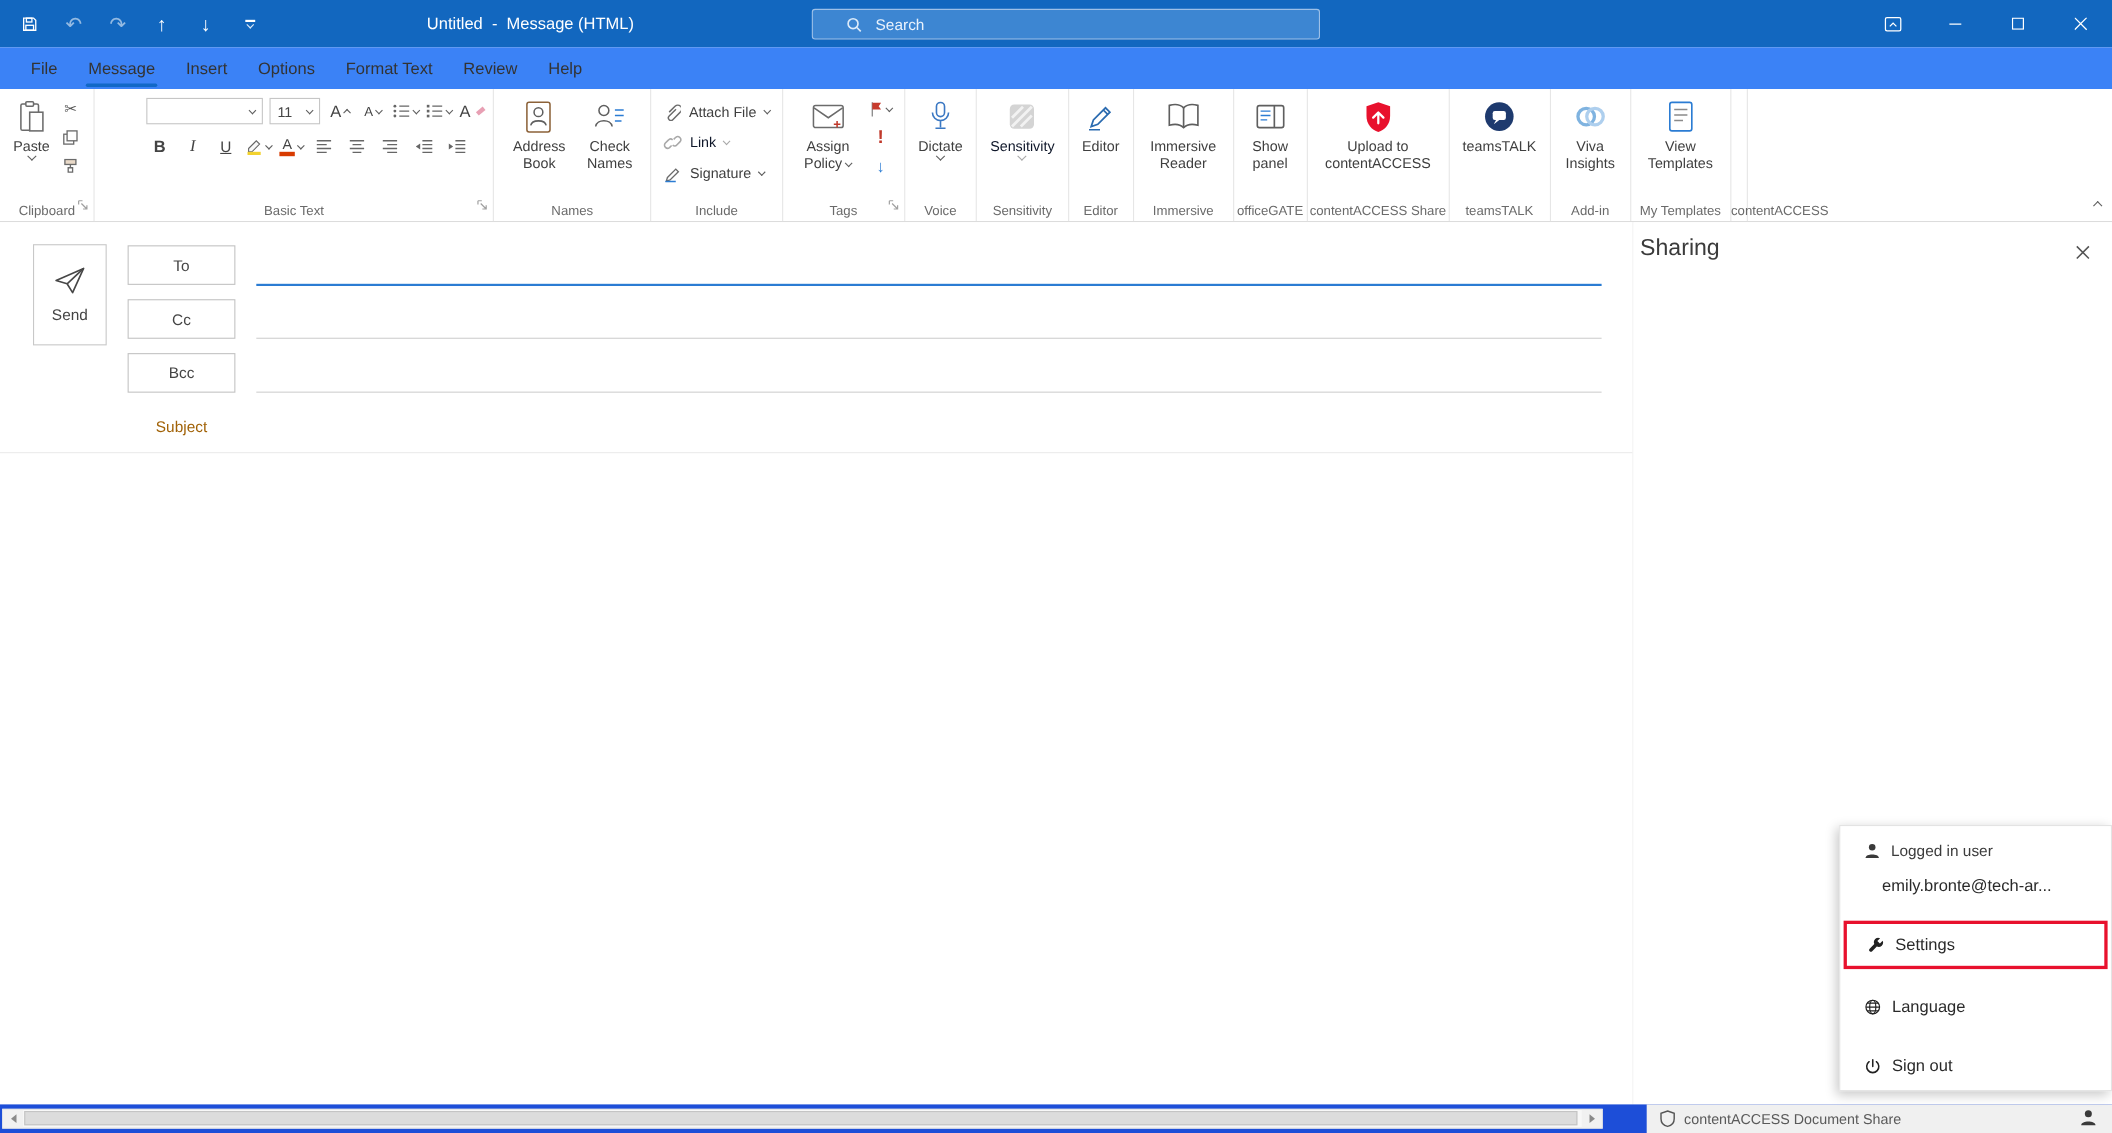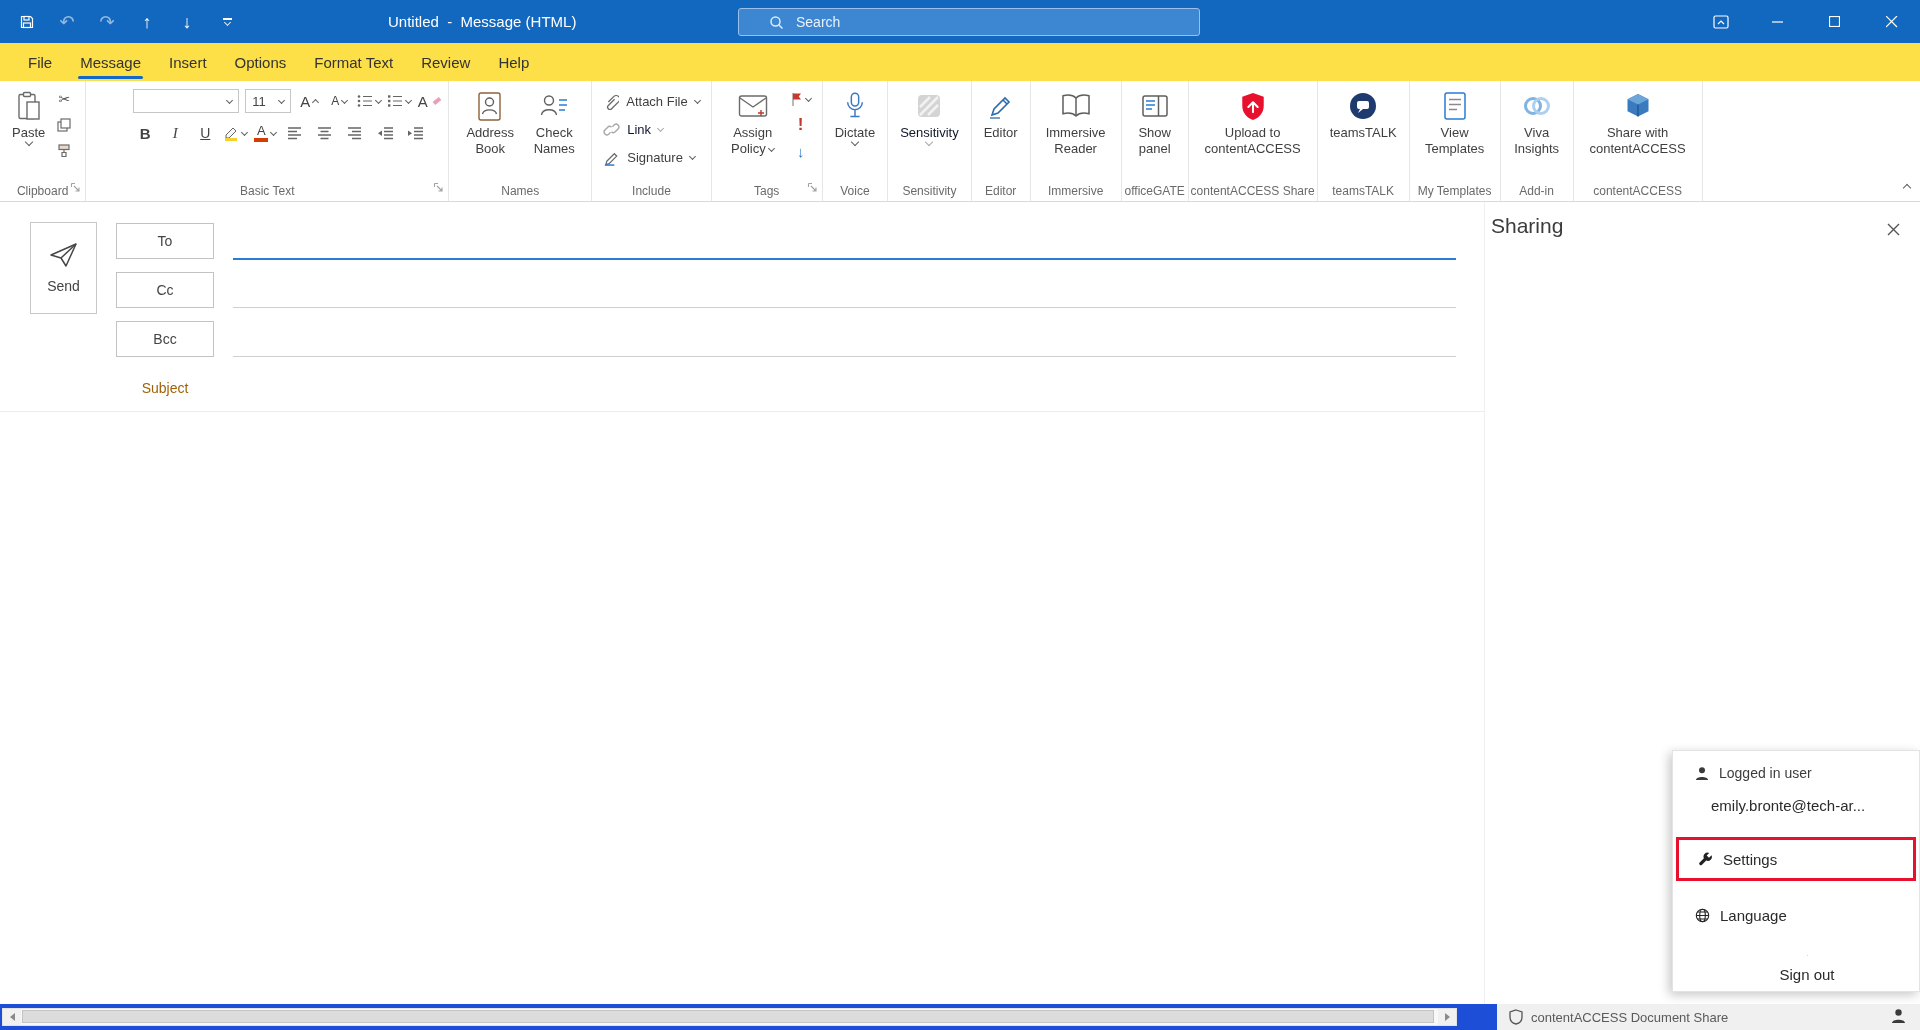--- a/index.html
+++ b/index.html
@@ -12,21 +12,21 @@
   .qat-btn { width:26px; height:28px; display:flex; align-items:center; justify-content:center; color:#fff; font-size:18px; line-height:1; }
   .dim { opacity:.55; }
   .qat-custom { display:flex; flex-direction:column; align-items:center; gap:2px; }
   .qat-custom .bar { width:9px; height:2px; background:#fff; }
   .title-text { position:absolute; left:388px; top:0; height:43px; display:flex; align-items:center; color:#fff; font-size:15px; white-space:pre; }
   .search-box { position:absolute; left:738px; top:8px; width:462px; height:28px; background:#3d86d2; border:1px solid #9dc0e8; border-radius:3px; display:flex; align-items:center; gap:12px; padding-left:30px; color:#e9f2fc; font-size:14px; }
   .win-controls { position:absolute; right:0; top:0; height:43px; display:flex; align-items:center; }
   .win-btn { width:57px; height:43px; display:flex; align-items:center; justify-content:center; }
 
   
-  .menubar { position:absolute; top:43px; left:0; right:0; height:38px; background:#fde047; display:flex; padding-left:14px; }
+  .menubar { position:absolute; top:43px; left:0; right:0; height:38px; background:#3b82f6; display:flex; padding-left:14px; }
   .menu-item { padding:0 14px; display:flex; align-items:center; font-size:15px; color:#333; position:relative; cursor:default; }
   .menu-item.active::after { content:""; position:absolute; left:12px; right:12px; bottom:2px; height:3px; background:#1168c7; border-radius:2px; }
 
   
   .ribbon { position:absolute; top:81px; left:0; right:0; height:121px; background:#fff; border-bottom:1px solid #d9d9d9; display:flex; }
   .group { position:relative; border-right:1px solid #e6e6e6; padding:3px 7px 20px; display:flex; align-items:flex-start; }
   .group-label { position:absolute; bottom:3px; left:0; right:0; text-align:center; font-size:12px; color:#6a6a6a; white-space:nowrap; }
   .launcher { position:absolute; bottom:4px; right:4px; opacity:.8; }
   .bigbtn { display:flex; flex-direction:column; align-items:center; padding:3px 5px; font-size:13px; color:#3f3f3f; line-height:16px; text-align:center; }
   .bigbtn .icon { height:38px; display:flex; align-items:center; justify-content:center; }
@@ -72,21 +72,21 @@
   .drop-zone { position:absolute; left:19px; top:70px; width:401px; height:692px; border:1px dashed #d7d7d7; display:flex; flex-direction:column; align-items:center; justify-content:center; gap:14px; }
   .drop-text { font-size:17px; color:#9b9b9b; }
 
   
   .user-menu { position:absolute; left:1672px; right:0; top:750px; height:242px; background:#fff; border:1px solid #e3e3e3; box-shadow:-3px 3px 10px rgba(0,0,0,.22); z-index:10; }
   .um-row { position:absolute; left:0; right:0; display:flex; align-items:center; gap:10px; padding-left:22px; font-size:14px; color:#2a2a2a; }
   .um-logged { top:10px; height:24px; color:#3c3c3c; }
   .um-email { top:42px; height:24px; padding-left:38px; font-size:15px; }
   .um-settings { top:86px; height:44px; border:3px solid #e8112d; left:3px; right:3px; padding-left:19px; font-size:15px; }
   .um-language { top:150px; height:28px; font-size:15px; }
-  .um-signout { top:204px; height:28px; font-size:15px;flex-direction:column; }
+  .um-signout { top:204px; height:28px; font-size:15px; }
 
   
   .statusbar { position:absolute; left:0; right:0; bottom:0; height:26px; background:#1d4ed8; }
   .hscroll { position:absolute; left:2px; top:4px; width:1455px; height:18px; display:flex; align-items:center; border:1px solid #e3e3e3; background:#f8f8f8; }
   .scroll-arrow { width:18px; height:16px; display:flex; align-items:center; justify-content:center; background:#f1f1f1; }
   .tri-l { width:0; height:0; border-top:4px solid transparent; border-bottom:4px solid transparent; border-right:5px solid #8a8a8a; }
   .tri-r { width:0; height:0; border-top:4px solid transparent; border-bottom:4px solid transparent; border-left:5px solid #8a8a8a; }
   .scroll-track { flex:1; height:16px; position:relative; }
   .scroll-thumb { position:absolute; left:1px; right:4px; top:1px; height:13px; background:#dcdcdc; border:1px solid #c4c4c4; }
   .status-right { position:absolute; left:1497px; right:0; top:0; height:26px; background:#f0f0f0; display:flex; align-items:center; gap:8px; padding-left:12px; font-size:13px; color:#5a5a5a; }
@@ -488,54 +488,44 @@
           </svg>
       </span>
       <span class="lbl2">teamsTALK</span>
     </div>
     <div class="group-label"><span>teamsTALK</span></div>
   </div>
 
   <div class="group">
     <div class="bigbtn">
       <span class="icon">
+        <svg width="30" height="30" viewBox="0 0 30 30" fill="none">
+            <circle cx="11" cy="15" r="7.5" stroke="#7fb3e0" stroke-width="3"></circle>
+            <circle cx="19" cy="15" r="7.5" stroke="#aecfee" stroke-width="3"></circle>
+          </svg>
+      </span>
+      <span class="lbl2" style="width:48px;">Viva Insights</span>
+    </div>
+    <div class="group-label"><span>Add-in</span></div>
+  </div>
+
+  <div class="group">
+    <div class="bigbtn">
+      <span class="icon">
         <svg width="26" height="30" viewBox="0 0 26 30" fill="none">
             <rect x="3" y="2" width="20" height="26" rx="2" stroke="#2b7cd3" stroke-width="1.5"></rect>
             <path d="M7 8.5 h12 M7 13.5 h12 M7 18.5 h8" stroke="#8a8a8a" stroke-width="1.3"></path>
           </svg>
       </span>
       <span class="lbl2" style="width:66px;">View Templates</span>
     </div>
     <div class="group-label"><span>My Templates</span></div>
   </div>
 
   <div class="group">
-    <div class="bigbtn">
-      <span class="icon">
-        <svg width="30" height="30" viewBox="0 0 30 30" fill="none">
-            <circle cx="11" cy="15" r="7.5" stroke="#7fb3e0" stroke-width="3"></circle>
-            <circle cx="19" cy="15" r="7.5" stroke="#aecfee" stroke-width="3"></circle>
-          </svg>
-      </span>
-      <span class="lbl2" style="width:48px;">Viva Insights</span>
-    </div>
-    <div class="group-label"><span>Add-in</span></div>
-  </div>
-
-  <div class="group">
-    <div class="bigbtn">
-      <span class="icon">
-        <svg width="30" height="30" viewBox="0 0 30 30">
-            <path d="M15 3 l10.5 5.2 v12 L15 25.5 l-10.5-5.3 v-12 z" fill="#3a7bbf"></path>
-            <path d="M15 3 l10.5 5.2 L15 13.5 L4.5 8.2 z" fill="#6ca6d9"></path>
-            <path d="M15 13.5 v12" stroke="#1f4f86" stroke-width="1.2"></path>
-          </svg>
-      </span>
-      <span class="lbl2" style="width:104px;">Share with contentACCESS</span>
-    </div>
     <div class="group-label"><span>contentACCESS</span></div>
   </div>
 
   <span class="ribbon-collapse"><span class="chev up"></span></span>
 </div>
 
 <div class="compose">
   <div class="send-btn">
     <svg width="30" height="26" viewBox="0 0 30 26" fill="none" stroke="#474747" stroke-width="1.5" stroke-linejoin="round">
         <path d="M2 13 L27 2 L17 24 L12 16 Z"></path>

